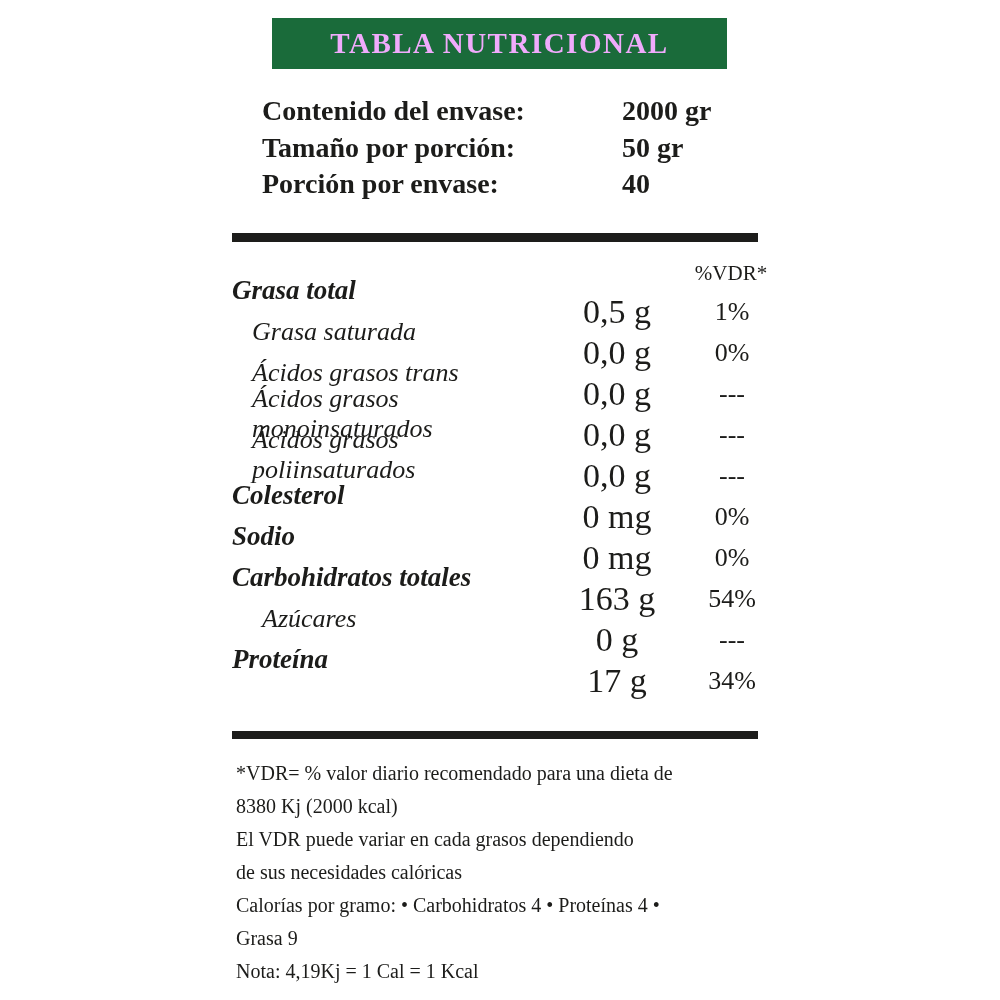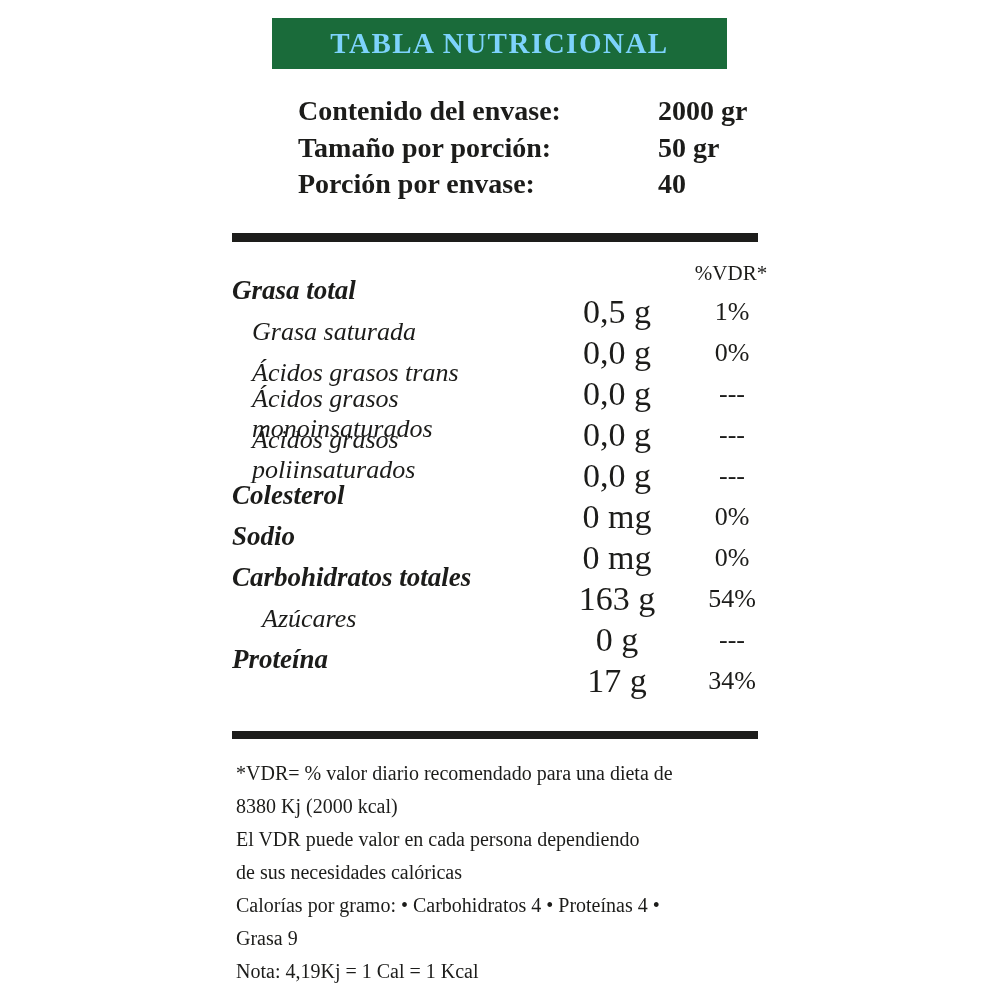--- a/index.html
+++ b/index.html
@@ -18,32 +18,31 @@
 
   
   .banner {
     position: absolute;
     left: 272px; top: 18px;
     width: 455px; height: 51px;
     background: #1a6b3a;
     display: flex; align-items: center; justify-content: center;
   }
   .banner span {
-    color: #7dd3fc;
+    color: #f0abfc;
     font-size: 29px;
     font-weight: bold;
     letter-spacing: 1.5px;
   }
 
   
   .package-info {
     position: absolute;
     left: 262px; top: 93px;
     width: 500px;
-    margin-left: 36px;
   }
   .pkg-row {
     display: flex;
     height: 36.5px;
     align-items: center;
   }
   .pkg-label {
     width: 360px;
     font-size: 28px;
     font-weight: bold;
@@ -198,20 +197,20 @@
       <span class="amount">17 g</span>
       <span class="vdr">34%</span>
     </div>
   </div>
 
   <div class="rule rule-bottom"></div>
 
   <div class="footnotes">
     <div class="fline">*VDR= % valor diario recomendado para una dieta de</div>
     <div class="fline">8380 Kj (2000 kcal)</div>
-    <div class="fline">El VDR puede valor en cada persona dependiendo</div>
+    <div class="fline">El VDR puede variar en cada grasos dependiendo</div>
     <div class="fline">de sus necesidades calóricas</div>
     <div class="fline">Calorías por gramo: • Carbohidratos 4 • Proteínas 4 •</div>
     <div class="fline">Grasa 9</div>
     <div class="fline">Nota: 4,19Kj = 1 Cal = 1 Kcal</div>
   </div>
 
 </div>
 
 </body></html>

